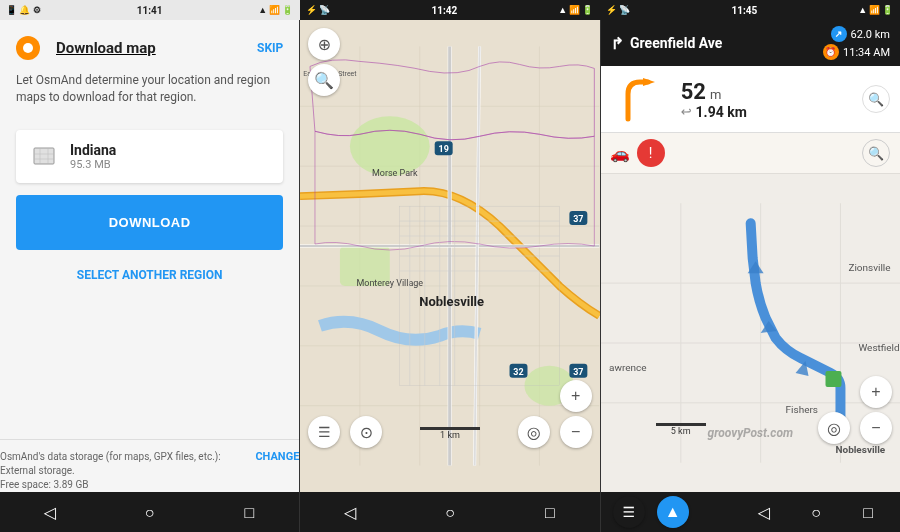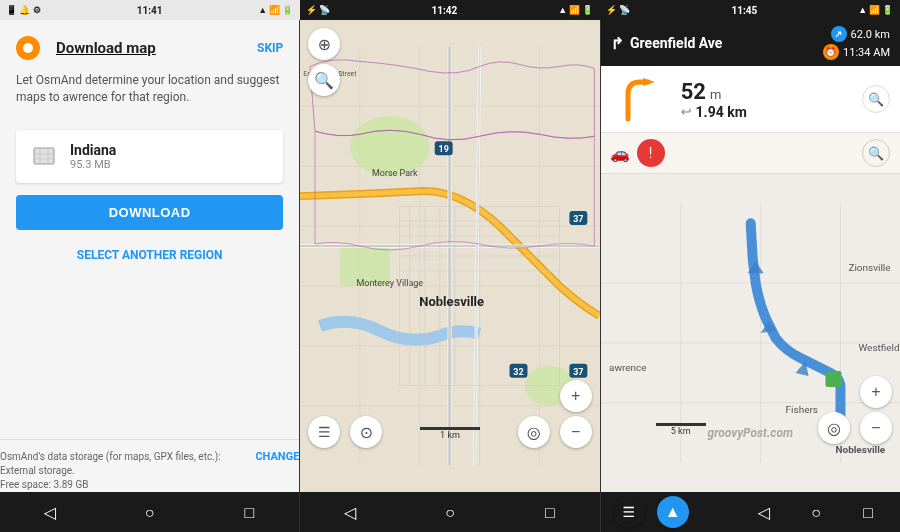--- a/index.html
+++ b/index.html
@@ -127,21 +127,21 @@
     }
     .map-size {
       font-size: 11px;
       color: #888;
     }
     .download-btn {
       background: #2196F3;
       color: #fff;
       border: none;
       border-radius: 4px;
-      padding: 10px;
+      padding: 20px;
       font-size: 13px;
       font-weight: bold;
       letter-spacing: 0.5px;
       width: 100%;
       cursor: pointer;
       margin-bottom: 12px;
     }
     .select-region-btn {
       color: #2196F3;
       font-size: 12px;
@@ -459,21 +459,21 @@
     <div class="panel-1-content">
       <div class="panel-1-header">
         <div class="panel-1-title-row">
           <div class="osmand-icon">
             <div class="osmand-icon-inner"></div>
           </div>
           <span class="panel-1-title">Download map</span>
         </div>
         <span class="skip-btn">SKIP</span>
       </div>
-      <p class="panel-1-desc">Let OsmAnd determine your location and suggest maps to awrence for that region.</p>
+      <p class="panel-1-desc">Let OsmAnd determine your location and region maps to download for that region.</p>
 
       <div class="map-card">
         <div class="map-icon">
           <svg viewBox="0 0 24 24" fill="none" xmlns="http://www.w3.org/2000/svg">
             <rect x="2" y="4" width="20" height="16" rx="1" fill="#e0e0e0" stroke="#999" stroke-width="1"></rect>
             <path d="M8 4 L8 20 M16 4 L16 20" stroke="#bbb" stroke-width="0.5"></path>
             <path d="M2 10 L22 10 M2 15 L22 15" stroke="#bbb" stroke-width="0.5"></path>
           </svg>
         </div>
         <div class="map-info">

